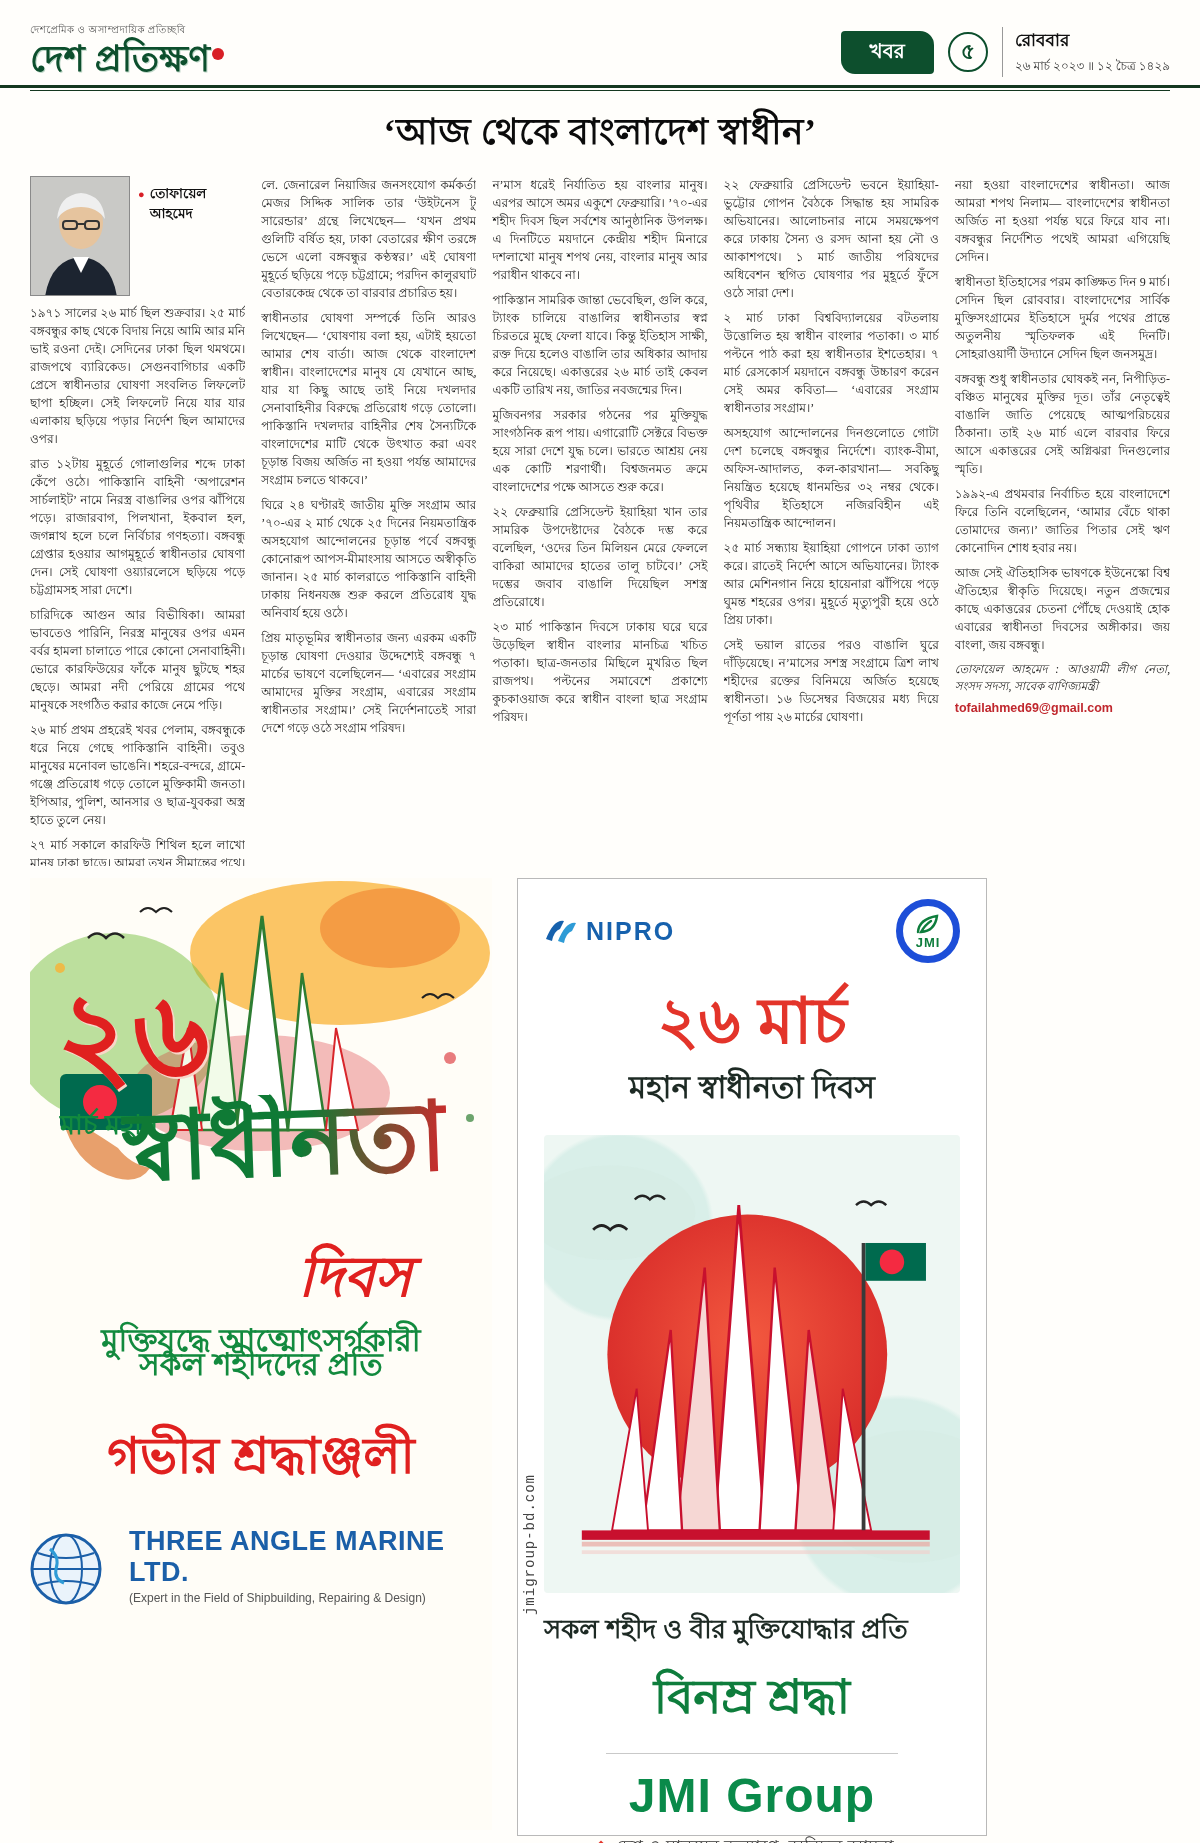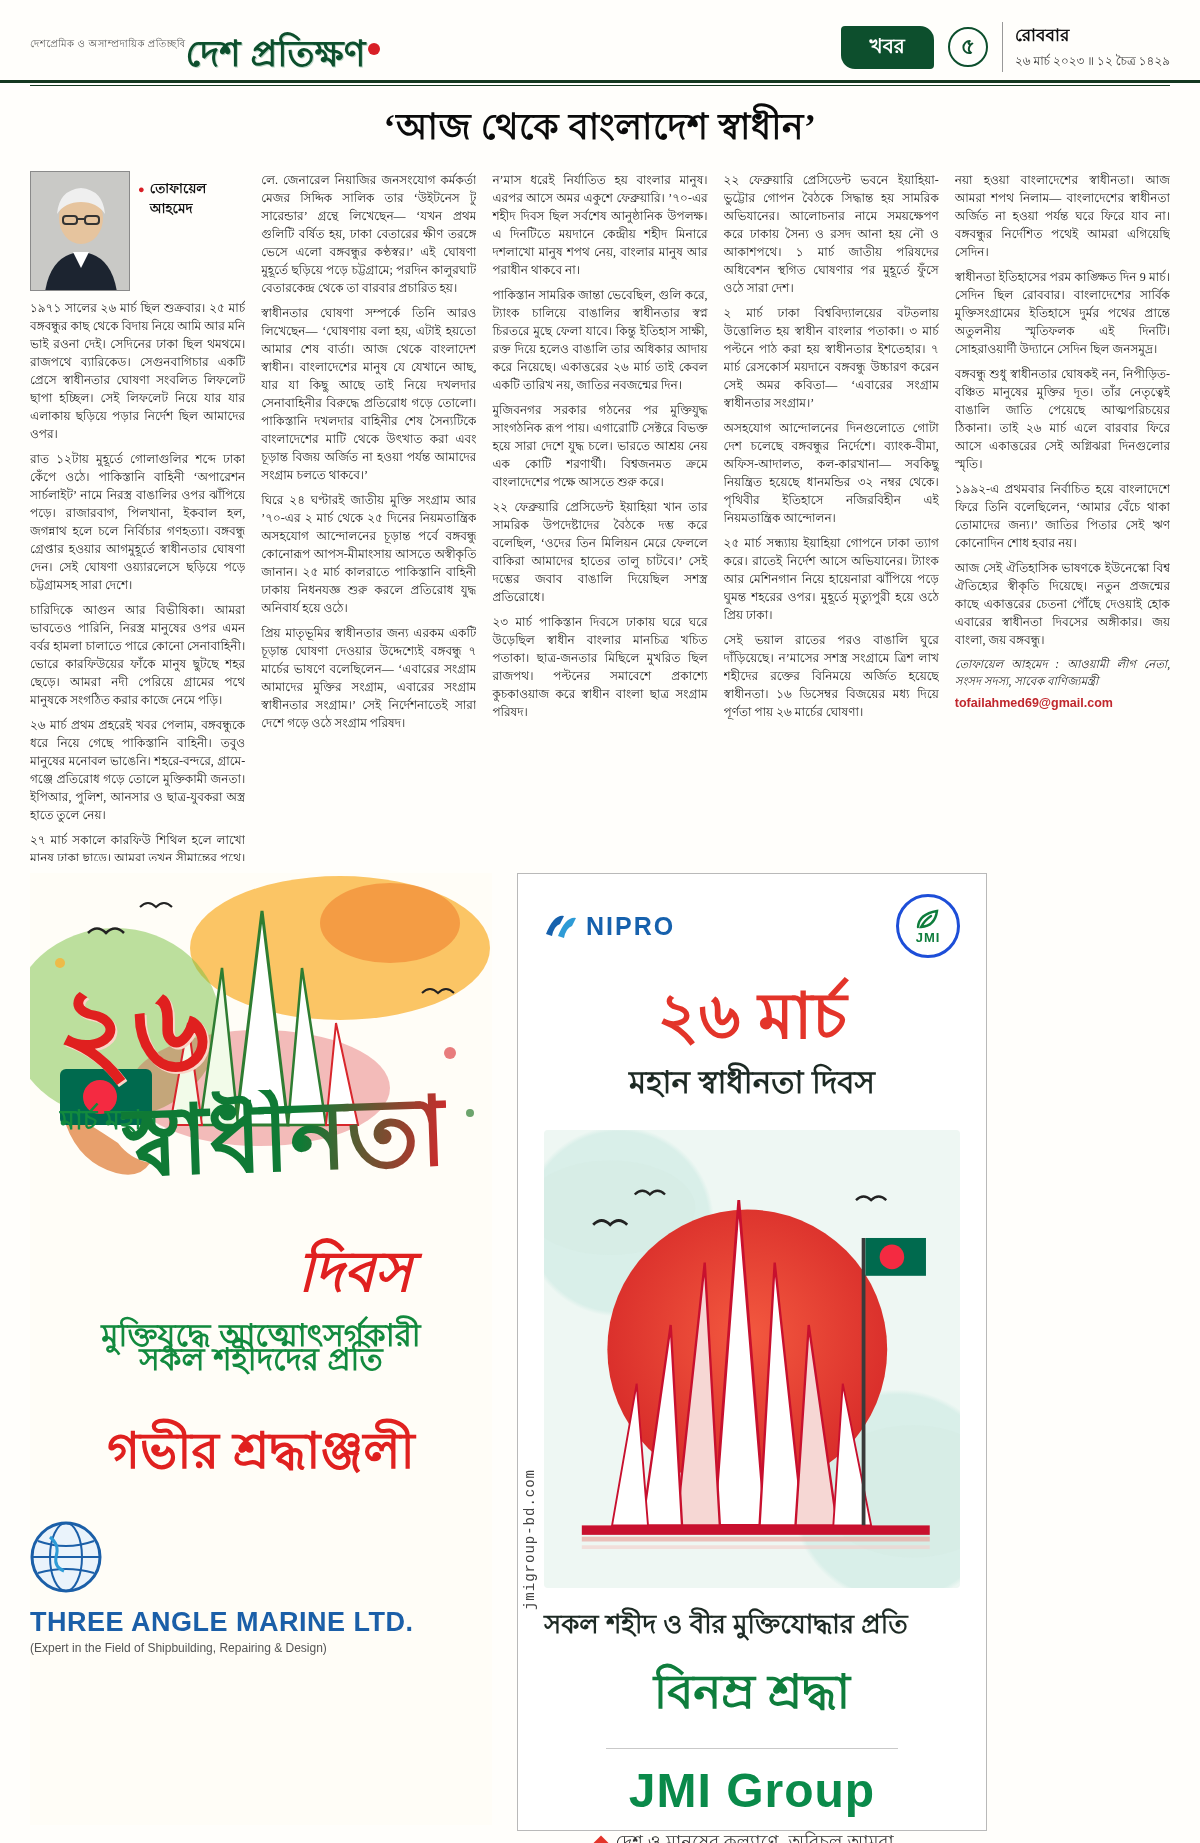--- a/index.html
+++ b/index.html
@@ -3,21 +3,21 @@
 <meta charset="utf-8">
 <style>
   * { margin:0; padding:0; box-sizing:border-box; }
   html,body { background:#e8e8e4; }
   body { font-family:"Liberation Serif", serif; }
   .page { width:1200px; height:1843px; margin:0 auto; background:#fffefb; position:relative; overflow:hidden; }
 
   
   .masthead { display:flex; justify-content:space-between; align-items:flex-end; padding:22px 30px 8px 30px; border-bottom:3px solid #14371f; position:relative; }
   .masthead:after { content:""; position:absolute; left:30px; right:30px; bottom:-6px; height:1px; background:#14371f; }
-  .logo-block { display:flex; flex-direction:row; }
+  .logo-block { display:flex; flex-direction:column; }
   .logo-tagline { font-size:10px; color:#555; letter-spacing:.5px; margin-bottom:2px; }
   .logo-name { font-size:36px; font-weight:bold; color:#0d4f2d; line-height:1; font-family:"Liberation Sans", sans-serif; text-shadow:1px 1px 0 #bcd6c6; }
   .logo-name .logo-dot { display:inline-block; width:12px; height:12px; border-radius:50%; background:#d81f26; margin:0 4px 14px 2px; vertical-align:middle; }
   .head-right { display:flex; align-items:center; gap:14px; }
   .section-badge { background:#0d4f2d; color:#fff; font-family:"Liberation Sans", sans-serif; font-weight:bold; font-size:20px; padding:5px 29px; border-radius:4px 14px 4px 14px; }
   .page-circle { width:40px; height:40px; border:2px solid #0d4f2d; border-radius:50%; display:flex; align-items:center; justify-content:center; font-size:22px; font-weight:bold; color:#0d4f2d; box-shadow:0 0 0 2px #fff inset; }
   .date-block { text-align:left; border-left:1px solid #999; padding-left:12px; }
   .weekday { font-weight:bold; font-size:17px; color:#111; }
   .date-line { font-size:12px; color:#333; margin-top:2px; }
 
@@ -42,33 +42,33 @@
   .ad-left { width:462px; height:952px; position:relative; background:#fffdf7; overflow:hidden; font-family:"Liberation Sans", sans-serif; }
   .ta-art { position:absolute; top:0; left:0; width:462px; height:330px; }
   .ta-26 { position:absolute; left:26px; top:104px; font-size:118px; line-height:.9; font-weight:bold; color:#e0201f; text-shadow:2px 2px 0 #f9d6c9; }
   .ta-march { position:absolute; left:30px; top:232px; font-size:27px; font-weight:bold; color:#128a3e; width:120px; line-height:1.15; }
   .ta-shadhinota { position:absolute; left:92px; top:216px; font-size:96px; font-weight:bold; line-height:1; transform:rotate(-2deg); background:linear-gradient(100deg,#0f7a35 55%,#d8262c 100%); -webkit-background-clip:text; background-clip:text; color:transparent; text-shadow:none; }
   .ta-dibosh { position:absolute; left:268px; top:356px; font-size:56px; font-weight:bold; font-style:italic; color:#e0201f; }
   .ta-line { position:absolute; width:100%; text-align:center; font-weight:800; font-size:31px; color:#128a3e; }
   .ta-line.l1 { top:438px; }
   .ta-line.l2 { top:462px; }
   .ta-homage { position:absolute; top:540px; width:100%; text-align:center; font-size:50px; font-weight:bold; color:#e0201f; }
-  .ta-logo-row { position:absolute; top:648px; width:100%; display:flex; justify-content:center; align-items:flex-start; gap:14px;flex-direction:column; }
+  .ta-logo-row { position:absolute; top:648px; width:100%; display:flex; justify-content:center; align-items:flex-end; gap:27px; }
   .ta-globe { width:72px; height:72px; flex:0 0 auto; }
   .ta-logo-text { text-align:left; }
   .ta-company { font-size:27px; font-weight:bold; color:#1b5fa8; letter-spacing:.5px; }
   .ta-company-sub { font-size:12px; color:#555; margin-top:3px; }
 
   
   .ad-right { width:470px; height:958px; border:1px solid #b9b9b9; background:#fff; position:relative; padding:20px 26px; font-family:"Liberation Sans", sans-serif; }
   .jmi-head { display:flex; justify-content:space-between; align-items:center; }
   .nipro { display:flex; align-items:flex-start; gap:8px; }
   .nipro-icon { width:34px; height:26px; }
   .nipro-name { font-size:25px; font-weight:bold; color:#1661ad; letter-spacing:2px; }
-  .jmi-badge { width:64px; height:64px; border-radius:50%; border:3px solid #1d4ed8; display:flex; flex-direction:column; align-items:center; justify-content:center; color:#0e7d3c; }
+  .jmi-badge { width:64px; height:64px; border-radius:50%; border:7px solid #1d4ed8; display:flex; flex-direction:column; align-items:center; justify-content:center; color:#0e7d3c; }
   .jmi-badge svg { width:26px; height:22px; }
   .jmi-badge .jmi-txt { font-size:13px; font-weight:bold; letter-spacing:1px; }
   .jmi-day { text-align:center; font-size:64px; font-weight:bold; color:#e3342a; margin-top:26px; line-height:1; }
   .jmi-sub { text-align:center; font-size:31px; font-weight:bold; color:#1d2a24; margin-top:10px; }
   .jmi-illus { width:100%; height:458px; margin:20px 0 16px 0; background:radial-gradient(circle at 18% 20%, #d9efe9 0 18%, transparent 19%), radial-gradient(circle at 85% 80%, #d9efe9 0 20%, transparent 21%), #eef7f3; border-radius:4px; overflow:hidden; }
   .jmi-illus svg { width:100%; height:100%; display:block; }
   .jmi-tribute { font-size:26px; font-weight:bold; color:#1d2a24; }
   .jmi-homage { text-align:center; font-size:47px; font-weight:bold; color:#0e7d3c; margin-top:8px; }
   .jmi-rule { width:70%; height:1px; background:#c9c9c9; margin:14px auto; }
   .jmi-company { text-align:center; font-size:48px; font-weight:bold; color:#0a8a4a; letter-spacing:1px; }

